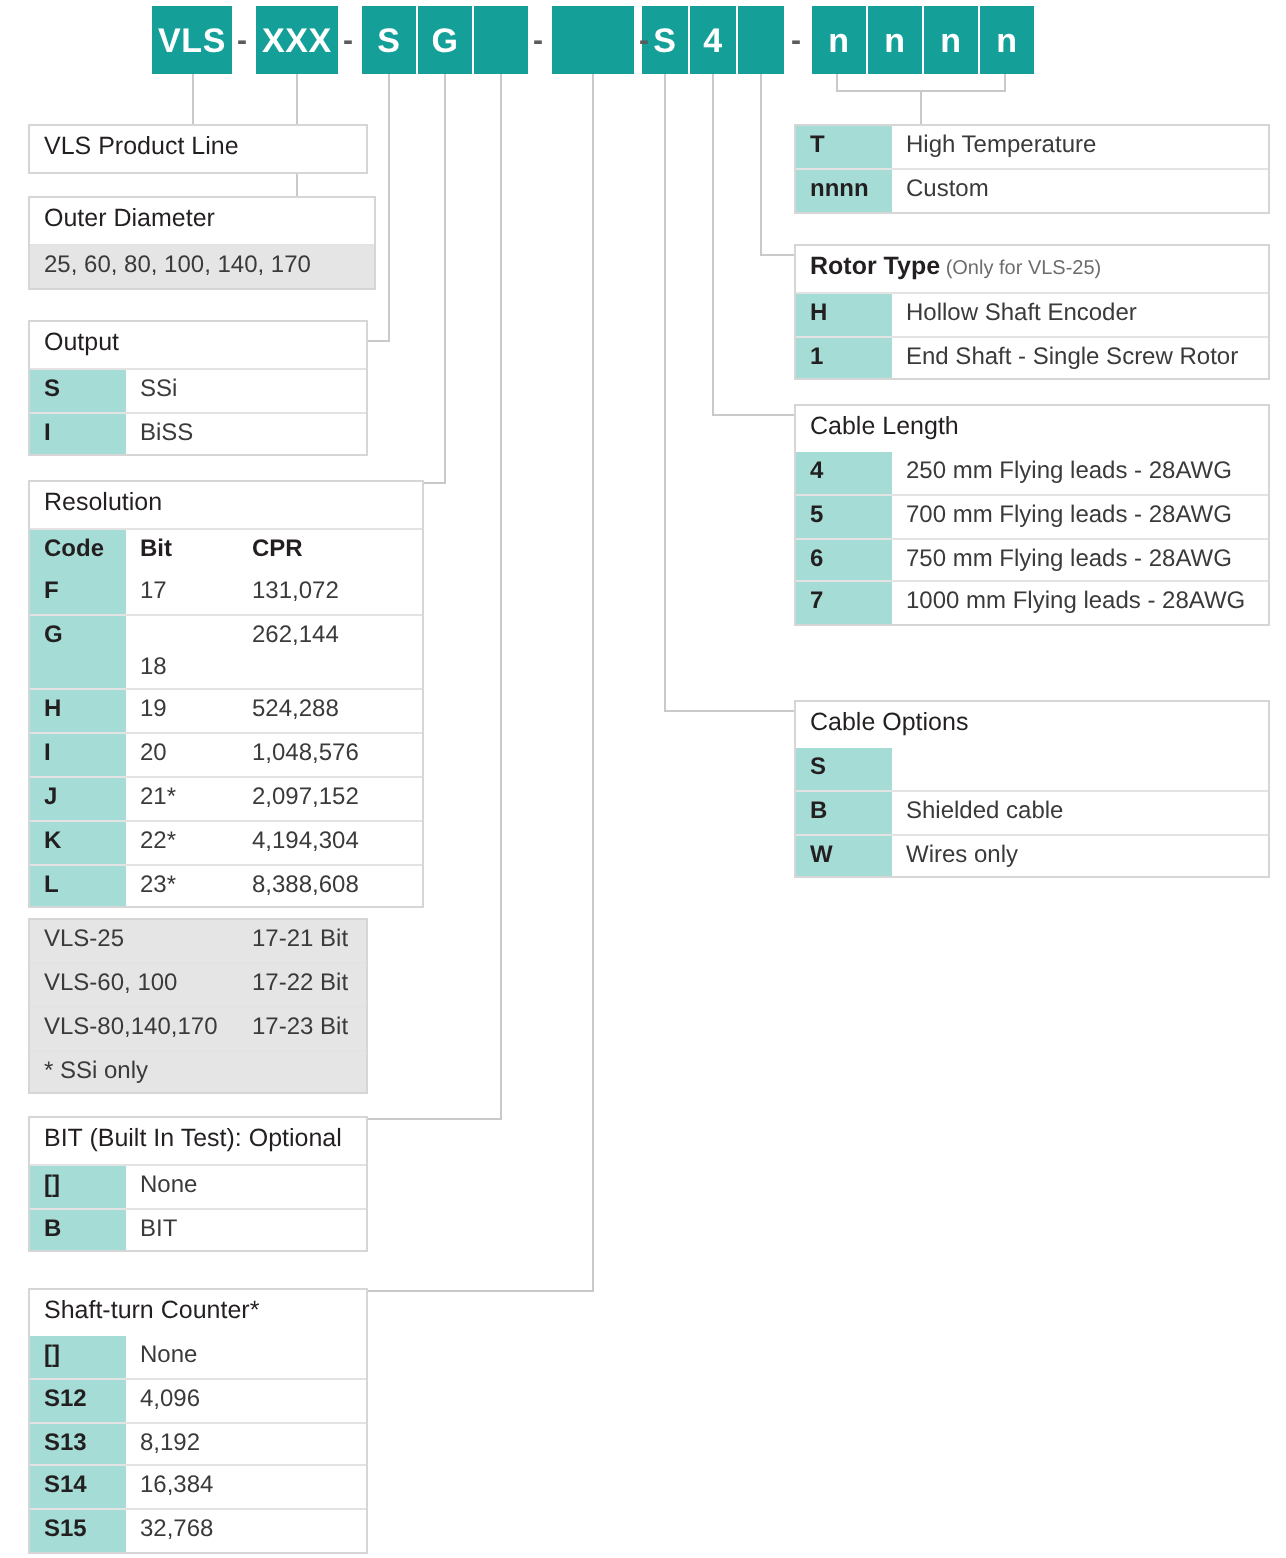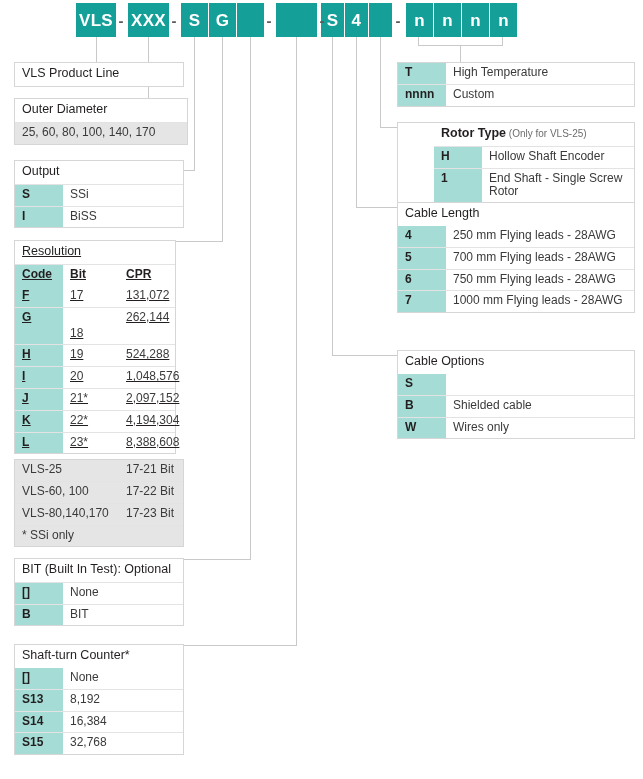--- a/index.html
+++ b/index.html
@@ -179,21 +179,21 @@
     <div class="trow">
       <div class="c-code" style="width:48px;">S</div>
       <div class="c-val">SSi</div>
     </div>
     <div class="trow">
       <div class="c-code" style="width:48px;">I</div>
       <div class="c-val">BiSS</div>
     </div>
   </div>
 
-  <div class="tbl" style="left:14px; top:240px; width:162px;text-decoration:underline;">
+  <div class="tbl" style="left:14px; top:240px; width:198px;">
     <div class="trow">
       <div class="tcap">Resolution</div>
     </div>
     <div class="trow">
       <div class="c-code hdrcell" style="width:48px;">Code</div>
       <div class="c-mid hdrcell" style="width:56px;">Bit</div>
       <div class="c-val hdrcell">CPR</div>
     </div>
     <div id="res-rows">
         <div class="trow">
@@ -271,20 +271,24 @@
   <div class="tbl" style="left:14px; top:644px; width:170px;">
     <div class="trow">
       <div class="tcap">Shaft-turn Counter*</div>
     </div>
     <div id="stc-rows">
         <div class="trow">
           <div class="c-code" style="width: 48px; flex: 0 0 48px;">[]</div>
           <div class="c-val">None</div>
         </div>
         <div class="trow">
+          <div class="c-code" style="width: 48px; flex: 0 0 48px;">S12</div>
+          <div class="c-val">4,096</div>
+        </div>
+        <div class="trow">
           <div class="c-code" style="width: 48px; flex: 0 0 48px;">S13</div>
           <div class="c-val">8,192</div>
         </div>
         <div class="trow">
           <div class="c-code" style="width: 48px; flex: 0 0 48px;">S14</div>
           <div class="c-val">16,384</div>
         </div>
         <div class="trow">
           <div class="c-code" style="width: 48px; flex: 0 0 48px;">S15</div>
           <div class="c-val">32,768</div>
@@ -296,21 +300,21 @@
     <div class="trow">
       <div class="c-code" style="width:48px;">T</div>
       <div class="c-val">High Temperature</div>
     </div>
     <div class="trow">
       <div class="c-code" style="width:48px;">nnnn</div>
       <div class="c-val">Custom</div>
     </div>
   </div>
 
-  <div class="tbl" style="left:397px; top:122px; width:238px;padding-left:36px;">
+  <div class="tbl" style="left:397px; top:122px; width:238px;">
     <div class="trow">
       <div class="tcap"><b>Rotor Type</b><span class="sub"> (Only for VLS-25)</span></div>
     </div>
     <div class="trow">
       <div class="c-code" style="width:48px;">H</div>
       <div class="c-val">Hollow Shaft Encoder</div>
     </div>
     <div class="trow">
       <div class="c-code" style="width:48px;">1</div>
       <div class="c-val">End Shaft - Single Screw Rotor</div>

